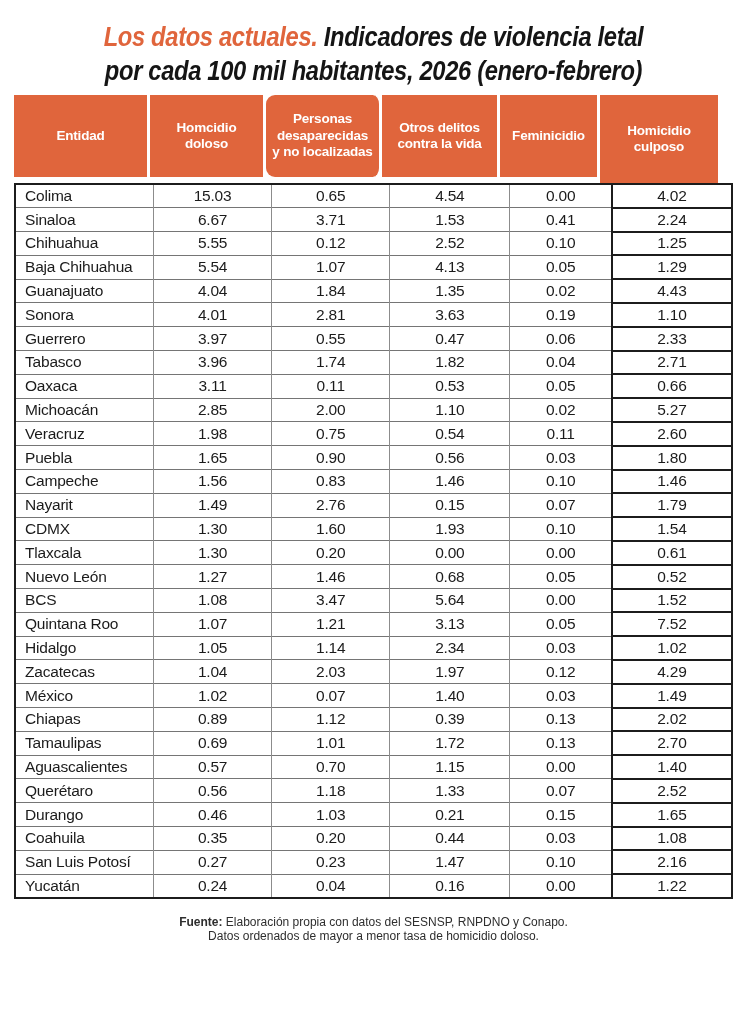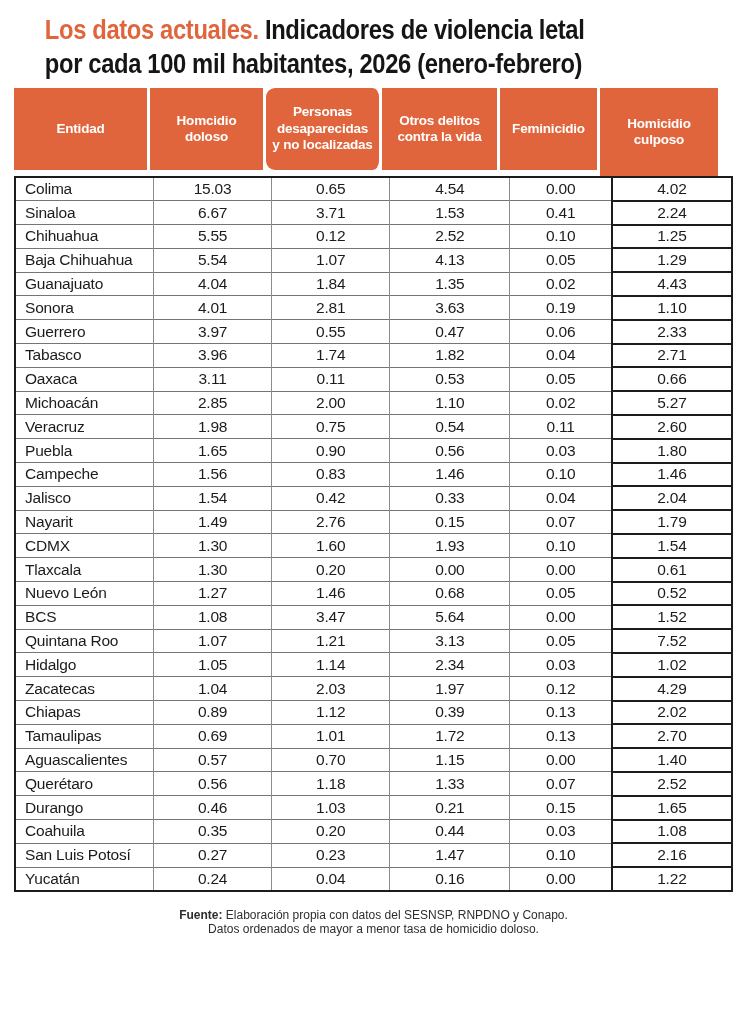--- a/index.html
+++ b/index.html
@@ -5,21 +5,23 @@
   * { margin: 0; padding: 0; box-sizing: border-box; }
   html, body { background: #ffffff; }
   body {
     width: 747px; height: 1024px;
     font-family: "Liberation Sans", "DejaVu Sans", sans-serif;
     color: #191919;
     overflow: hidden;
   }
   
   .title-wrap {
-    padding-top: 13px;
+    padding-top: 20px;
+    text-align: center;
+    font-style: italic;
   }
   .title-line {
     font-size: 27px;
     font-weight: bold;
     letter-spacing: -0.4px;
     line-height: 34px;
     white-space: nowrap;
     transform: scaleX(0.88);
     transform-origin: center;
     color: #151515;
@@ -218,28 +220,20 @@
         </tr>
         <tr>
           <td>Campeche</td>
           <td>1.56</td>
           <td>0.83</td>
           <td>1.46</td>
           <td>0.10</td>
           <td>1.46</td>
         </tr>
         <tr>
-          <td>Jalisco</td>
-          <td>1.54</td>
-          <td>0.42</td>
-          <td>0.33</td>
-          <td>0.04</td>
-          <td>2.04</td>
-        </tr>
-        <tr>
           <td>Nayarit</td>
           <td>1.49</td>
           <td>2.76</td>
           <td>0.15</td>
           <td>0.07</td>
           <td>1.79</td>
         </tr>
         <tr>
           <td>CDMX</td>
           <td>1.30</td>
@@ -288,20 +282,28 @@
           <td>0.03</td>
           <td>1.02</td>
         </tr>
         <tr>
           <td>Zacatecas</td>
           <td>1.04</td>
           <td>2.03</td>
           <td>1.97</td>
           <td>0.12</td>
           <td>4.29</td>
+        </tr>
+        <tr>
+          <td>México</td>
+          <td>1.02</td>
+          <td>0.07</td>
+          <td>1.40</td>
+          <td>0.03</td>
+          <td>1.49</td>
         </tr>
         <tr>
           <td>Chiapas</td>
           <td>0.89</td>
           <td>1.12</td>
           <td>0.39</td>
           <td>0.13</td>
           <td>2.02</td>
         </tr>
         <tr>

